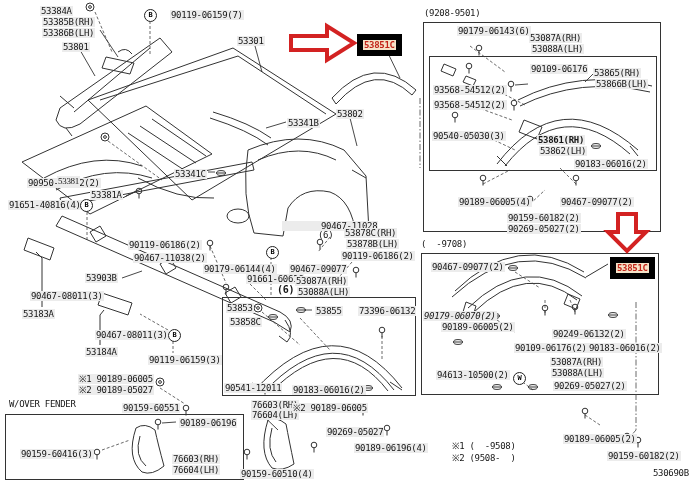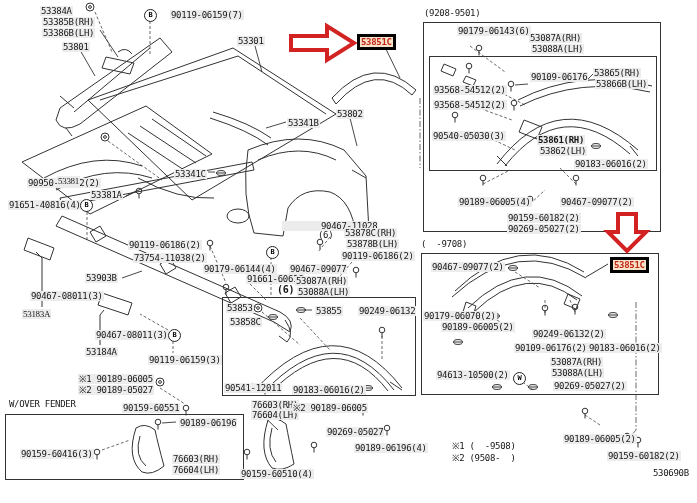--- a/index.html
+++ b/index.html
@@ -3,21 +3,21 @@
 <meta charset="utf-8">
 <style>
   html,body{margin:0;padding:0;background:#fff;}
   #stage{position:relative;width:697px;height:503px;background:#fff;overflow:hidden;
          font-family:"DejaVu Sans Mono",monospace;}
   .lbl{position:absolute;font:9px/10px "DejaVu Sans Mono",monospace;letter-spacing:-0.3px;
        background:#ececec;color:#161616;padding:0 1px;white-space:pre;z-index:3;}
   .plain{background:transparent;}
   .cap{background:#fff;}
   .b6{font-weight:bold;font-size:10px;background:transparent;}
-  .hl{background:#f6e3c8;color:#c22418;border:3px solid #000000;font-weight:bold;z-index:4;}
+  .hl{background:#f6e3c8;color:#c22418;border:6px solid #000000;font-weight:bold;z-index:4;}
   .box{position:absolute;border:1px solid #333;z-index:1;}
   .circ{position:absolute;width:11px;height:11px;border:1px solid #222;border-radius:50%;
         font:bold 7px/11px "DejaVu Sans Mono",monospace;text-align:center;background:#fff;z-index:3;}
   svg{position:absolute;left:0;top:0;z-index:2;}
 </style>
 </head>
 <body>
 
 <div id="stage">
 
@@ -226,46 +226,46 @@
   <div class="lbl" style="left:237px;top:36px;">53301</div>
   <div class="lbl hl" style="left:357px;top:34px;">53851C</div>
   <div class="lbl" style="left:287px;top:118px;">53341B</div>
   <div class="lbl" style="left:336px;top:109px;">53802</div>
   <div class="lbl" style="left:27px;top:130px;margin-top:48px;">90950-01392(2)</div>
   <div class="lbl" style="left:57px;top:176px;font-family:Liberation Serif, serif;">53381</div>
   <div class="lbl" style="left:90px;top:190px;">53381A</div>
   <div class="lbl" style="left:174px;top:169px;">53341C</div>
   <div class="lbl" style="left:8px;top:200px;">91651-40816(4)</div>
   <div class="lbl" style="left:128px;top:240px;">90119-06186(2)</div>
-  <div class="lbl" style="left:133px;top:253px;">73754-11038(2)</div>
+  <div class="lbl" style="left:133px;top:253px;">90467-11038(2)</div>
   <div class="lbl" style="left:203px;top:264px;">90179-06144(4)</div>
   <div class="lbl" style="left:246px;top:274px;">91661-60616</div>
   <div class="lbl b6" style="left:276px;top:285px;">(6)</div>
   <div class="lbl" style="left:295px;top:276px;">53087A(RH)</div>
   <div class="lbl" style="left:297px;top:287px;">53088A(LH)</div>
   <div class="lbl" style="left:85px;top:273px;">53903B</div>
   <div class="lbl" style="left:30px;top:291px;">90467-08011(3)</div>
-  <div class="lbl" style="left:22px;top:309px;font-family:Liberation Serif, serif;">53183A</div>
+  <div class="lbl" style="left:22px;top:309px;">53183A</div>
   <div class="lbl" style="left:95px;top:330px;">90467-08011(3)</div>
   <div class="lbl" style="left:85px;top:347px;">53184A</div>
   <div class="lbl" style="left:148px;top:355px;">90119-06159(3)</div>
   <div class="lbl" style="left:282px;top:221px;padding-left:39px;">90467-11028</div>
   <div class="lbl plain" style="left:317px;top:230px;">(6)</div>
   <div class="lbl" style="left:344px;top:228px;">53878C(RH)</div>
   <div class="lbl" style="left:346px;top:239px;">53878B(LH)</div>
   <div class="lbl" style="left:341px;top:251px;">90119-06186(2)</div>
   <div class="lbl" style="left:289px;top:264px;">90467-09077</div>
   <div class="lbl" style="left:78px;top:374px;">※1 90189-06005</div>
   <div class="lbl" style="left:78px;top:385px;">※2 90189-05027</div>
   <div class="lbl" style="left:122px;top:403px;">90159-60551</div>
 
   <div class="lbl" style="left:226px;top:303px;">53853</div>
   <div class="lbl" style="left:315px;top:306px;">53855</div>
   <div class="lbl" style="left:229px;top:317px;">53858C</div>
-  <div class="lbl" style="left:358px;top:306px;">90249-06132</div>
+  <div class="lbl" style="left:358px;top:306px;">73396-06132</div>
   <div class="lbl" style="left:224px;top:383px;">90541-12011</div>
   <div class="lbl" style="left:292px;top:385px;">90183-06016(2)</div>
 
   <div class="lbl" style="left:251px;top:400px;">76603(RH)</div>
   <div class="lbl" style="left:251px;top:410px;">76604(LH)</div>
   <div class="lbl" style="left:292px;top:403px;">※2 90189-06005</div>
   <div class="lbl" style="left:326px;top:427px;">90269-05027</div>
   <div class="lbl" style="left:338px;top:443px;margin-left:16px;">90189-06196(4)</div>
   <div class="lbl" style="left:240px;top:469px;">90159-60510(4)</div>
 
@@ -274,38 +274,38 @@
   <div class="lbl" style="left:20px;top:449px;">90159-60416(3)</div>
   <div class="lbl" style="left:172px;top:454px;">76603(RH)</div>
   <div class="lbl" style="left:172px;top:465px;">76604(LH)</div>
 
   <div class="lbl cap" style="left:423px;top:8px;">(9208-9501)</div>
   <div class="lbl" style="left:457px;top:26px;">90179-06143(6)</div>
   <div class="lbl" style="left:529px;top:33px;">53087A(RH)</div>
   <div class="lbl" style="left:531px;top:44px;">53088A(LH)</div>
   <div class="lbl" style="left:593px;top:68px;">53865(RH)</div>
   <div class="lbl" style="left:595px;top:79px;">53866B(LH)</div>
-  <div class="lbl" style="left:530px;top:72px;text-align:center;">90109-06176</div>
+  <div class="lbl" style="left:530px;top:64px;text-align:center;">90109-06176</div>
   <div class="lbl" style="left:433px;top:85px;">93568-54512(2)</div>
   <div class="lbl" style="left:433px;top:100px;">93568-54512(2)</div>
   <div class="lbl" style="left:432px;top:131px;">90540-05030(3)</div>
   <div class="lbl" style="left:537px;top:135px;font-weight:bold;">53861(RH)</div>
   <div class="lbl" style="left:539px;top:146px;">53862(LH)</div>
   <div class="lbl" style="left:574px;top:159px;">90183-06016(2)</div>
   <div class="lbl" style="left:458px;top:197px;">90189-06005(4)</div>
   <div class="lbl" style="left:560px;top:197px;">90467-09077(2)</div>
   <div class="lbl" style="left:507px;top:213px;">90159-60182(2)</div>
   <div class="lbl" style="left:507px;top:224px;">90269-05027(2)</div>
 
   <div class="lbl cap" style="left:420px;top:239px;">(  -9708)</div>
   <div class="lbl hl" style="left:610px;top:257px;">53851C</div>
   <div class="lbl" style="left:431px;top:262px;">90467-09077(2)</div>
-  <div class="lbl" style="left:423px;top:311px;">90179-06070(2)</div>
+  <div class="lbl" style="left:423px;top:311px;font-style:italic;">90179-06070(2)</div>
   <div class="lbl" style="left:441px;top:322px;">90189-06005(2)</div>
-  <div class="lbl" style="left:532px;top:329px;">90249-06132(2)</div>
+  <div class="lbl" style="left:552px;top:329px;">90249-06132(2)</div>
   <div class="lbl" style="left:514px;top:343px;">90109-06176(2)</div>
   <div class="lbl" style="left:588px;top:343px;">90183-06016(2)</div>
   <div class="lbl" style="left:550px;top:357px;">53087A(RH)</div>
   <div class="lbl" style="left:551px;top:368px;">53088A(LH)</div>
   <div class="lbl" style="left:436px;top:370px;">94613-10500(2)</div>
   <div class="lbl" style="left:553px;top:381px;">90269-05027(2)</div>
 
   <div class="lbl" style="left:563px;top:434px;">90189-06005(2)</div>
   <div class="lbl" style="left:607px;top:451px;">90159-60182(2)</div>
 

